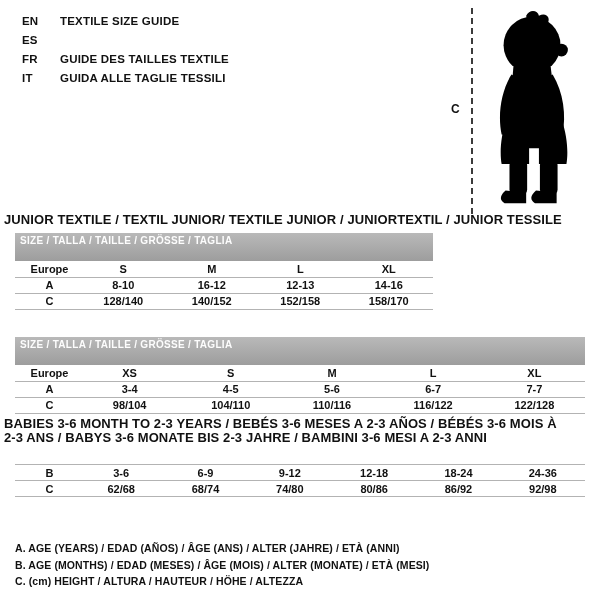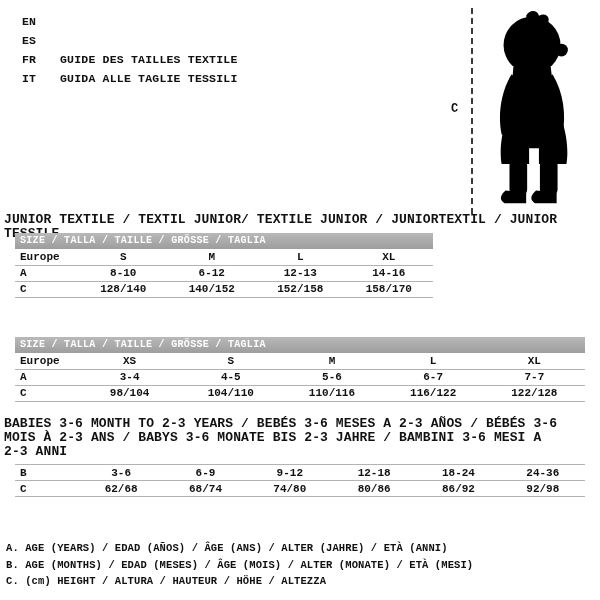--- a/index.html
+++ b/index.html
@@ -1,19 +1,19 @@
 <!DOCTYPE html>
 <html><head>
 <meta charset="utf-8">
 <style>
   * { margin:0; padding:0; box-sizing:border-box; }
   html,body { background:#fff; }
   .page {
     position:relative; width:600px; height:600px; background:#fff;
-    font-family:Liberation Mono, monospace; color:#111; overflow:hidden;
+    font-family:Liberation Sans, sans-serif; color:#111; overflow:hidden;
   }
 
   
   .langs { position:absolute; top:12px; left:22px; }
   .lang-row { display:flex; font-weight:bold; font-size:11.5px; line-height:19px; letter-spacing:.2px; }
   .lang-code { width:38px; flex:0 0 38px; }
 
   
   .figure { position:absolute; top:6px; left:445px; width:150px; height:214px; }
   .dash-line { position:absolute; left:26px; top:2px; height:206px; width:0; border-left:2px dashed #3c3c3c; }
@@ -26,44 +26,45 @@
   .t-children { top:317px; }
   .t-babies { top:417px; width:560px; }
 
   
   .tblwrap { position:absolute; left:15px; }
   .w-junior { top:233px; width:418px; }
   .w-children { top:337px; width:570px; }
   .w-babies { top:464px; width:570px; }
 
   .size-bar {
-    height:16px; line-height:16px; padding-left:5px;
+    height:28px; line-height:16px; padding-left:5px;
     background:linear-gradient(#b9b9b9,#9d9d9d);
     color:#fdfdfd; font-weight:bold; font-size:10px; letter-spacing:.3px;
   }
   table.sizes { width:100%; border-collapse:collapse; table-layout:fixed;
     font-weight:bold; font-size:11px; }
   table.sizes col.c-lbl { width:64px; }
   table.sizes tr { border-bottom:1px solid #b3b3b3; }
   table.sizes.topline { border-top:1px solid #b3b3b3; }
   table.sizes td { height:16px; text-align:center; vertical-align:middle; padding:0; }
-  table.sizes td.lbl { text-align:left; padding-left:5px;margin-top:30px; }
-
-  
-  .notes { position:absolute; left:6px; top:540px; }
+  table.sizes td.lbl { text-align:center; padding-left:5px;margin-top:30px; }
+
+  
+  .notes { position:absolute; left:15px; top:540px; }
   .note { font-weight:bold; font-size:10.5px; line-height:16.5px; letter-spacing:.1px; }
 </style>
 </head>
 <body>
 
 <div class="page">
 
   <div class="langs">
     <div class="lang-row">
       <span class="lang-code">EN</span>
+      <span>TEXTILE SIZE GUIDE</span>
     </div>
     <div class="lang-row">
       <span class="lang-code">ES</span>
     </div>
     <div class="lang-row">
       <span class="lang-code">FR</span>
       <span>GUIDE DES TAILLES TEXTILE</span>
     </div>
     <div class="lang-row">
       <span class="lang-code">IT</span>
@@ -106,21 +107,21 @@
           <tr>
         <td class="lbl">Europe</td>
         <td>S</td>
         <td>M</td>
         <td>L</td>
         <td>XL</td>
       </tr>
       <tr>
         <td class="lbl">A</td>
         <td>8-10</td>
-        <td>6-12</td>
+        <td>16-12</td>
         <td>12-13</td>
         <td>14-16</td>
       </tr>
       <tr>
         <td class="lbl">C</td>
         <td>128/140</td>
         <td>140/152</td>
         <td>152/158</td>
         <td>158/170</td>
       </tr>

